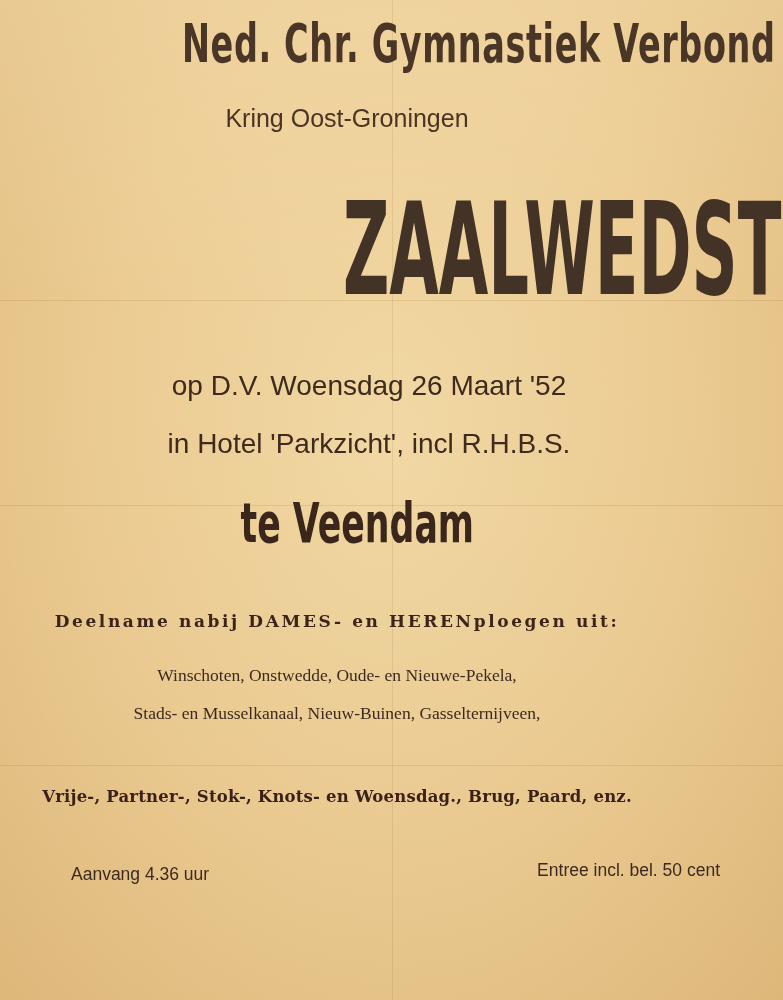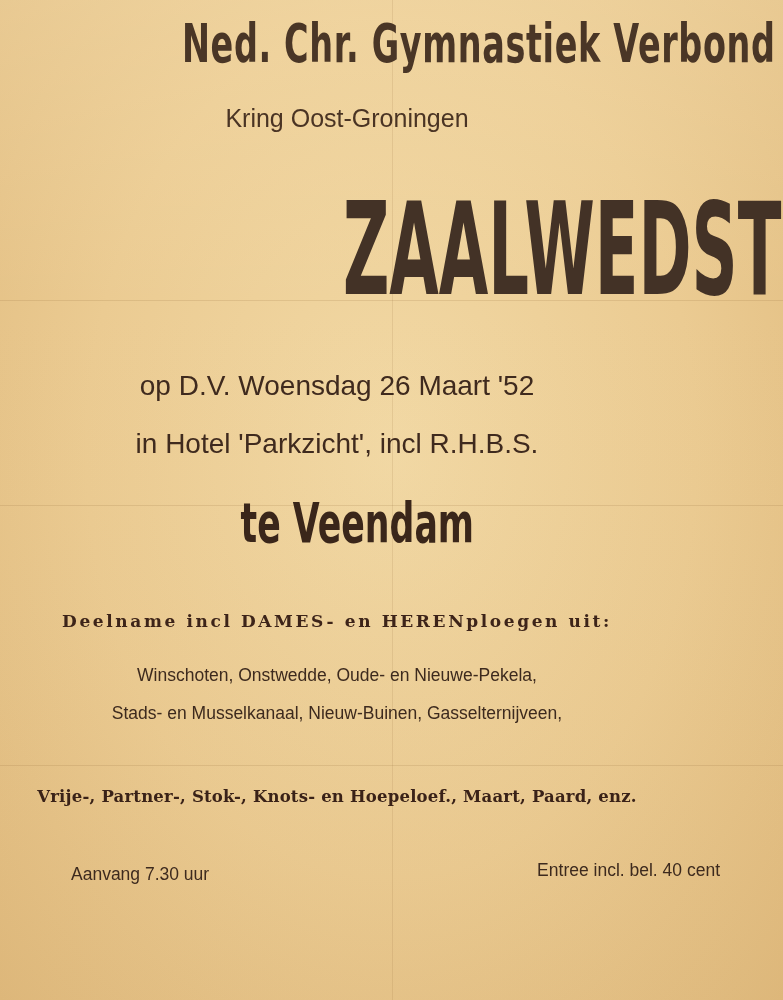--- a/index.html
+++ b/index.html
@@ -20,30 +20,30 @@
   .condensed {
     font-family: "DejaVu Sans", sans-serif; font-weight: bold;
     display: inline-block; transform-origin: center top;
   }
   .org { top: 12px; font-size: 54px; color: #4a3626; }
   .org span { transform: scaleX(0.62); letter-spacing: 1px; }
   .kring { top: 104px; font-family: Liberation Sans, sans-serif; font-size: 25px; color: #4a3424; }
   .kring span { margin-left: 20px; }
   .title { top: 186px; font-size: 128px; color: #433226; line-height: 1; }
   .title span { transform: scaleX(0.50); letter-spacing: 0px; }
-  .sub { font-family: "Liberation Sans", sans-serif; font-size: 28px; color: #3f2a1e; }
+  .sub { font-family: "Liberation Sans", sans-serif; font-size: 28px; color: #3f2a1e; padding-left: 32px; }
   .date { top: 370px; }
   .venue { top: 428px; }
   .place { top: 490px; font-size: 56px; color: #3a261a; padding-left: 20px; }
   .place span { transform: scaleX(0.62); }
   .deelname {
     top: 611px; font-family: "DejaVu Serif", serif; font-weight: bold;
     font-size: 17px; letter-spacing: 2.6px; color: #3d2419;
   }
-  .towns { font-family: Liberation Sans, sans-serif; font-size: 17.5px; color: #3d2a1e; }
+  .towns { font-family: Liberation Serif, serif; font-size: 17.5px; color: #3d2a1e; }
   .t1 { top: 665px; }
   .t2 { top: 703px; }
   .t3 { top: 738px; }
   .events {
     top: 787px; font-family: "DejaVu Serif", serif; font-weight: bold;
     font-size: 16.5px; color: #3a2218; letter-spacing: 0.2px;
   }
   .footer-left {
     position: absolute; top: 864px; left: 71px;
     font-family: "Liberation Sans", sans-serif; font-size: 17.5px; color: #3d2a1e;
@@ -69,19 +69,19 @@
     <span>Kring Oost-Groningen</span>
   </div>
   <div class="line title">
     <span class="condensed">ZAALWEDSTRIJDEN</span>
   </div>
   <div class="line sub date">op D.V. Woensdag 26 Maart '52</div>
   <div class="line sub venue">in Hotel 'Parkzicht', incl R.H.B.S.</div>
   <div class="line place">
     <span class="condensed">te Veendam</span>
   </div>
-  <div class="line deelname">Deelname incl DAMES- en HERENploegen uit:</div>
+  <div class="line deelname">Deelname nabij DAMES- en HERENploegen uit:</div>
   <div class="line towns t1">Winschoten,  Onstwedde,  Oude-  en  Nieuwe-Pekela,</div>
   <div class="line towns t2">Stads-  en Musselkanaal, Nieuw-Buinen, Gasselternijveen,</div>
-  <div class="line events">Vrije-, Partner-, Stok-, Knots-  en Hoepeloef., Maart, Paard, enz.</div>
-  <div class="footer-left">Aanvang 7.30 uur</div>
-  <div class="footer-right">Entree incl. bel. 40 cent</div>
+  <div class="line events">Vrije-, Partner-, Stok-, Knots-  en Woensdag., Brug, Paard, enz.</div>
+  <div class="footer-left">Aanvang 4.36 uur</div>
+  <div class="footer-right">Entree incl. bel. 50 cent</div>
 </div>
 
 </body></html>

